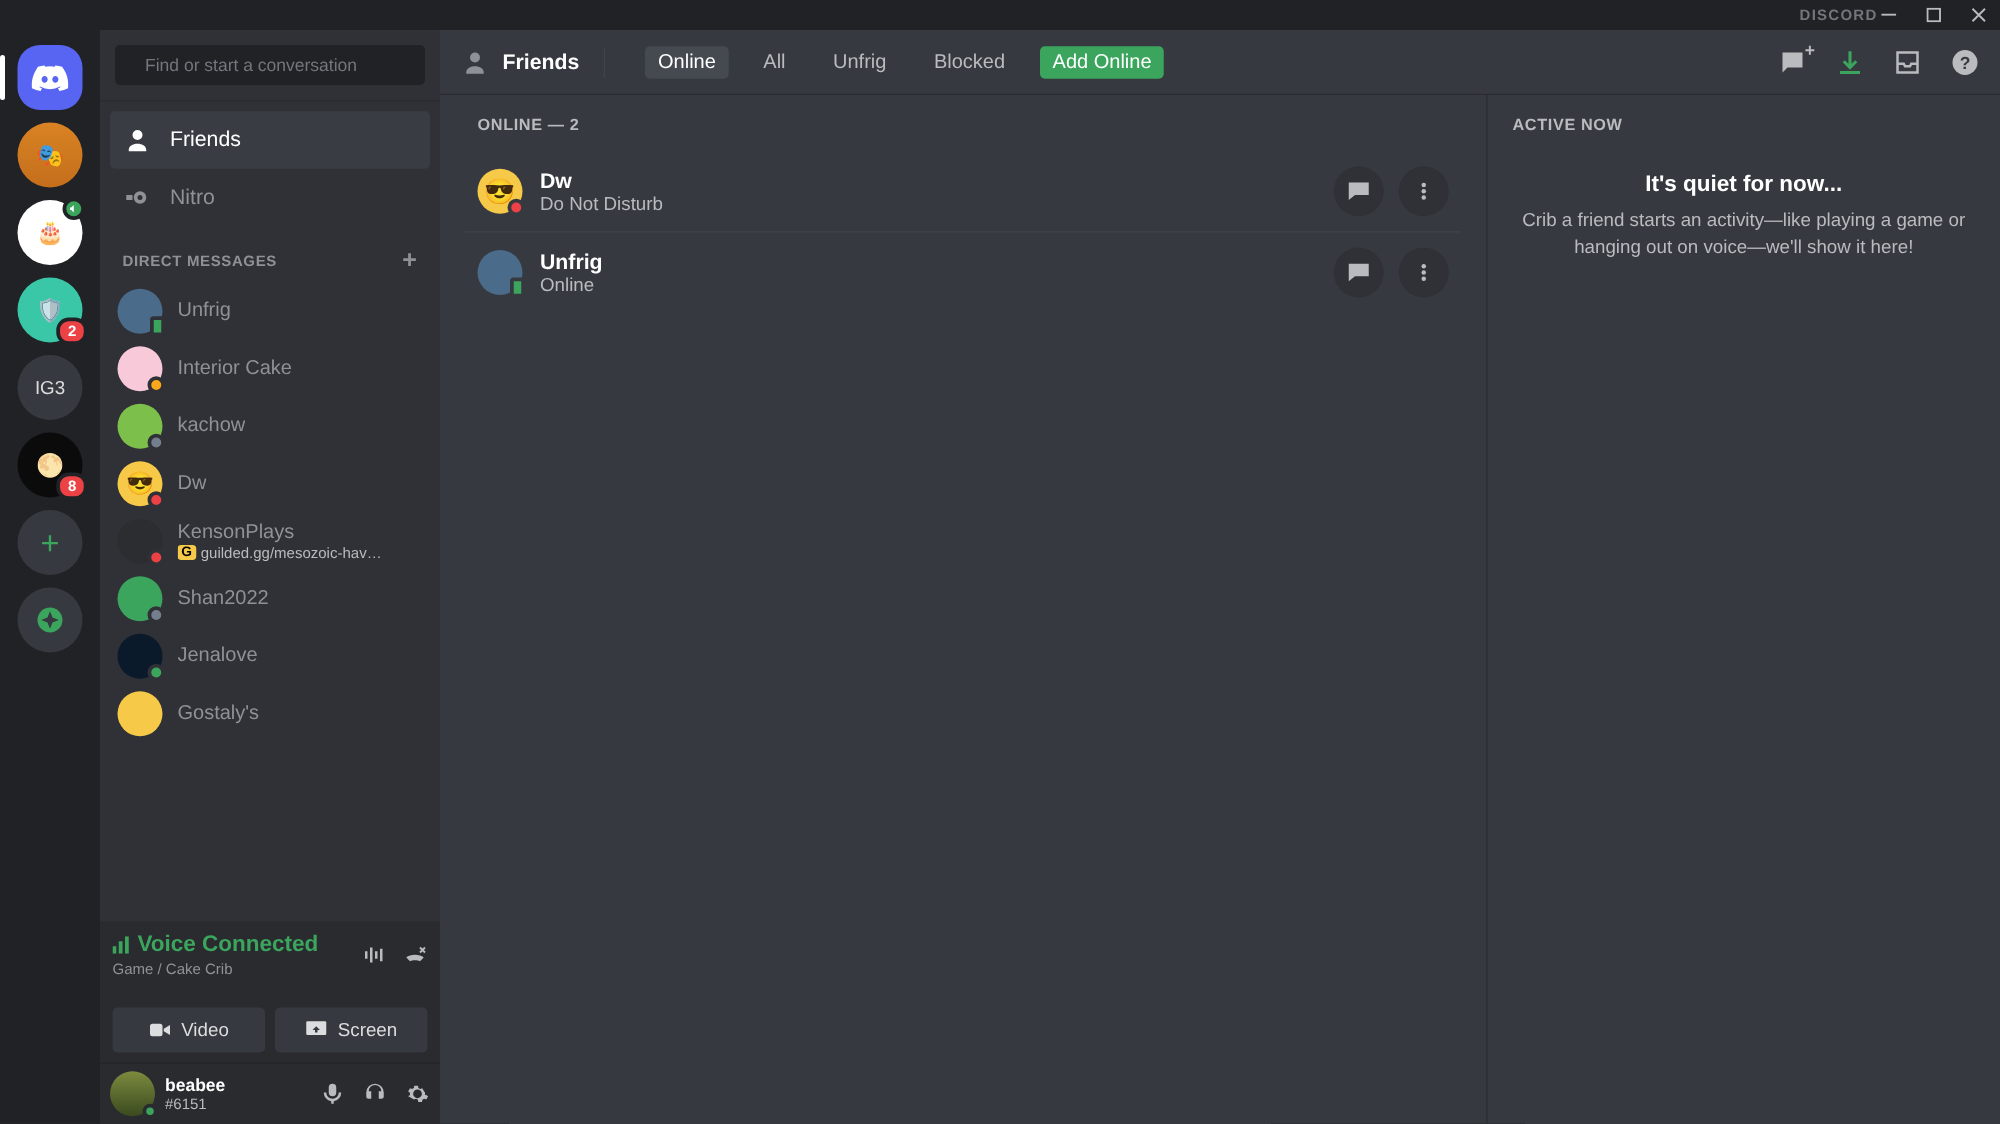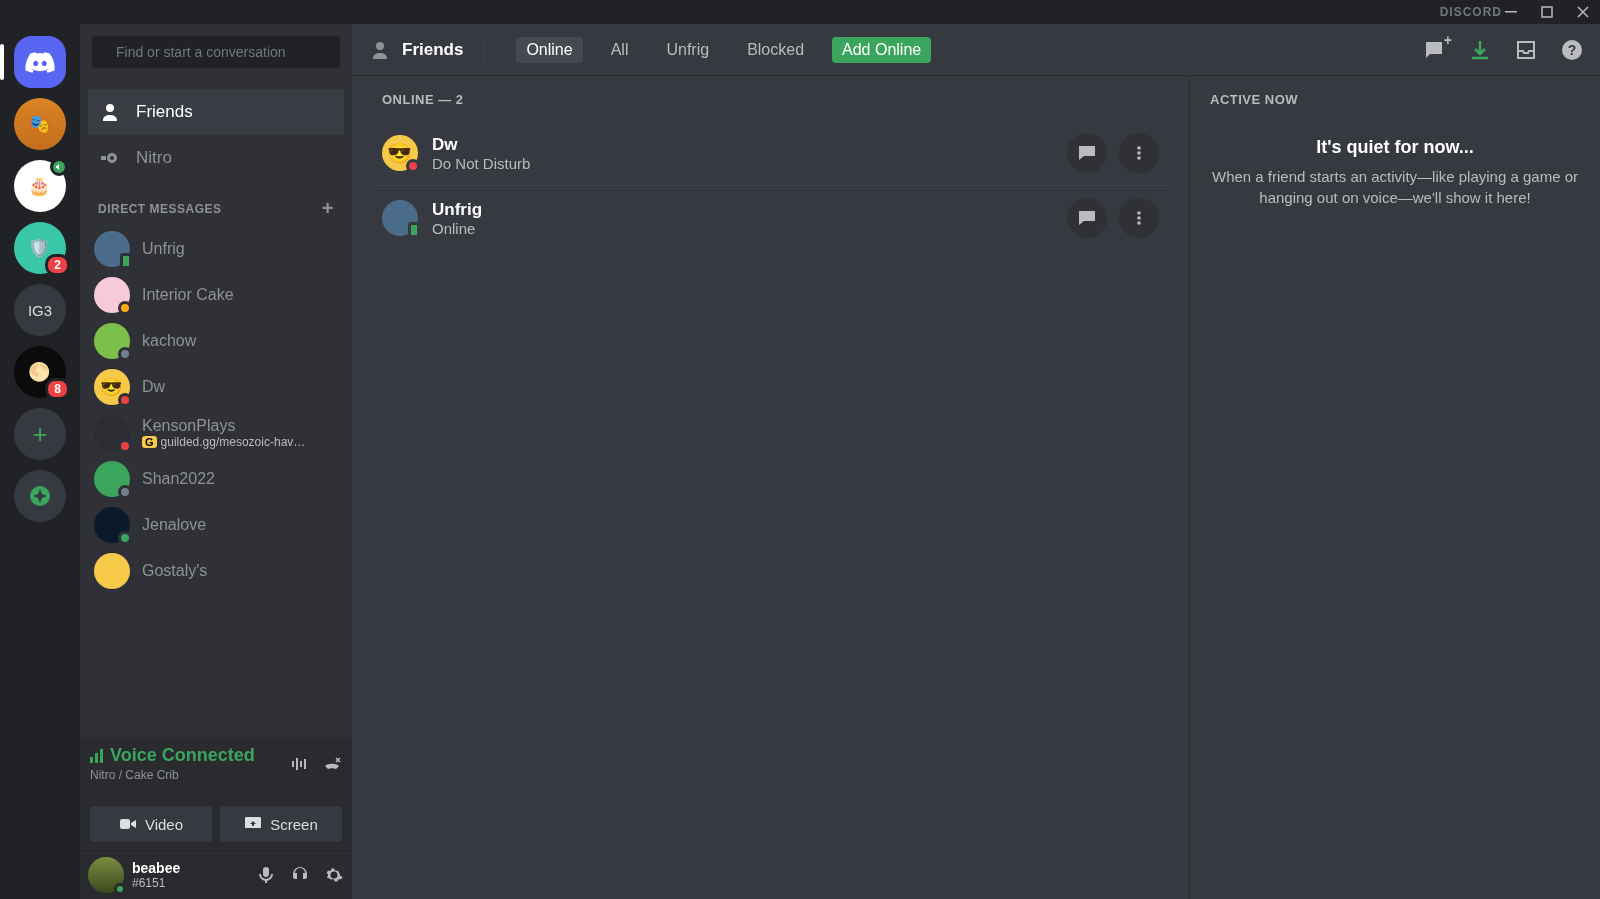--- a/index.html
+++ b/index.html
@@ -228,21 +228,21 @@
         <div class="voice-row">
           <div>
             <div class="voice-title">
               <svg width="14" height="14" viewBox="0 0 14 14">
                   <rect x="0" y="8" width="3" height="6" fill="#3ba55d"></rect>
                   <rect x="5" y="4" width="3" height="10" fill="#3ba55d"></rect>
                   <rect x="10" y="0" width="3" height="14" fill="#3ba55d"></rect>
                 </svg>
               <span>Voice Connected</span>
             </div>
-            <div class="voice-sub">Nitro / Cake Crib</div>
+            <div class="voice-sub">Game / Cake Crib</div>
           </div>
           <div class="voice-icons">
             <span>
                 <svg width="20" height="20" viewBox="0 0 20 20" fill="currentColor">
                   <rect x="2" y="7" width="2" height="6"></rect>
                   <rect x="6" y="4" width="2" height="12"></rect>
                   <rect x="10" y="7" width="2" height="6"></rect>
                   <rect x="14" y="5" width="2" height="10"></rect>
                 </svg>
               </span>
@@ -388,18 +388,18 @@
                   </svg>
                 </div>
               </div>
             </div>
           </div>
       </div>
       <div class="active-now">
         <div class="an-title">ACTIVE NOW</div>
         <div class="an-empty">
           <h3>It's quiet for now...</h3>
-          <p>When a friend starts an activity—like playing a game or hanging out on voice—we'll show it here!</p>
+          <p>Crib a friend starts an activity—like playing a game or hanging out on voice—we'll show it here!</p>
         </div>
       </div>
     </div>
   </div>
 </div>
 
 </body></html>

